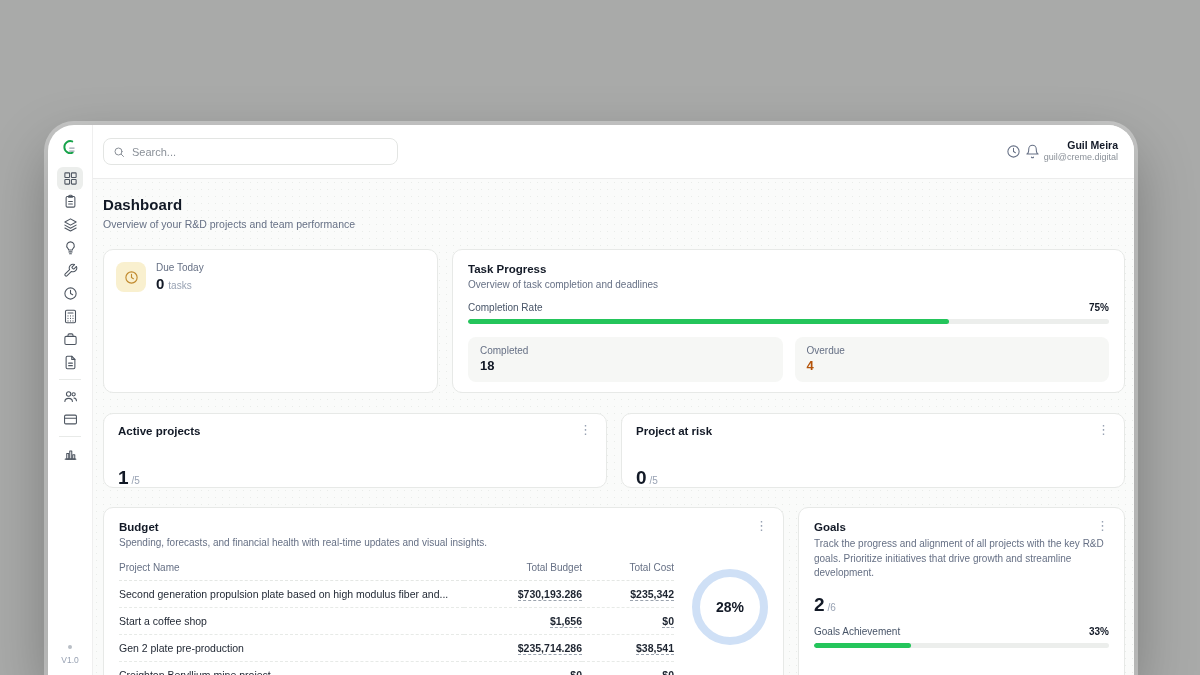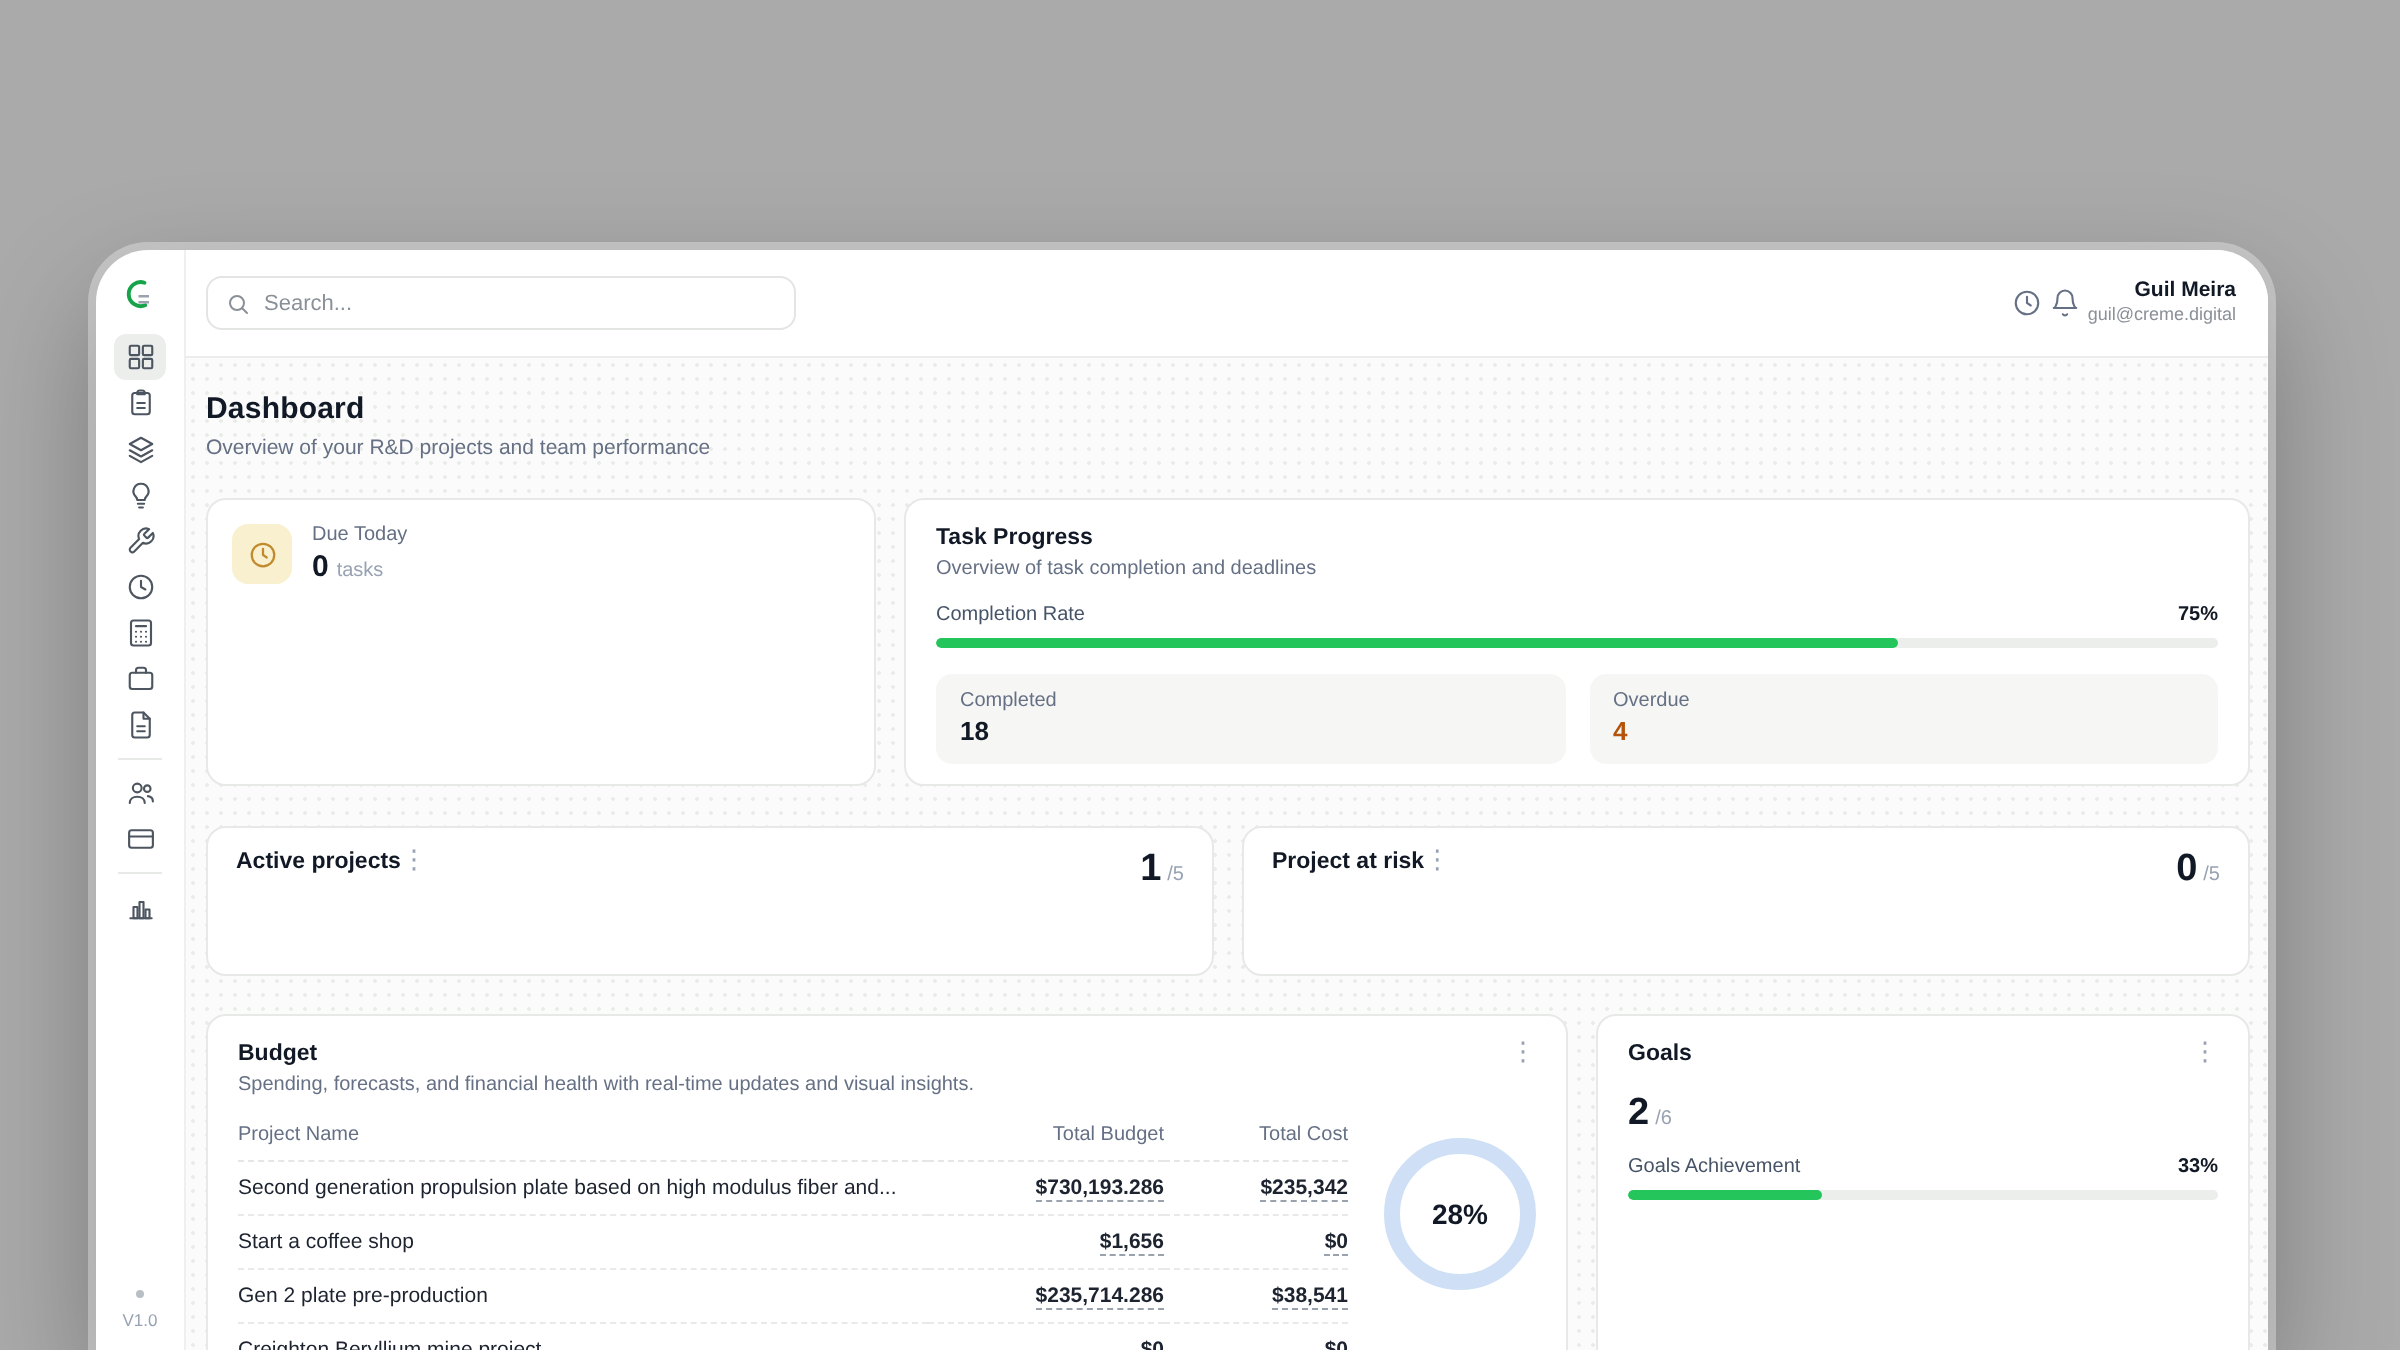--- a/index.html
+++ b/index.html
@@ -80,21 +80,21 @@
   .completion-label { font-size:10px; color:#475467; }
   .completion-pct { font-size:10px; font-weight:700; color:#121926; }
   .bar { height:5px; background:#eceeec; border-radius:3px; margin-top:6px; overflow:hidden; }
   .bar-fill { height:100%; border-radius:3px; background:#24c55b; }
   .stat-row { display:grid; grid-template-columns:1fr 1fr; gap:12px; margin-top:13px; }
   .stat { background:#f6f7f5; border-radius:8px; padding:8px 12px 9px; }
   .stat-label { font-size:10px; color:#667085; }
   .stat-value { font-size:13px; font-weight:700; color:#121926; margin-top:2px; }
   .stat-value.amber { color:#b45309; }
   
-  .kpi-card { height:75px; padding:11px 14px 12px; display:flex; flex-direction:row; justify-content:space-between; }
+  .kpi-card { height:75px; padding:11px 14px 0; display:flex; flex-direction:column; justify-content:space-between; }
   .kpi-head { display:flex; justify-content:space-between; align-items:flex-start; }
   .kebab { color:#98a2b3; font-size:13px; line-height:10px; cursor:pointer; letter-spacing:0; user-select:none; }
   .kpi-value-row { display:flex; align-items:baseline; gap:3px; }
   .kpi-value { font-size:19px; font-weight:700; color:#121926; line-height:1; }
   .kpi-total { font-size:10px; color:#98a2b3; }
   
   .budget-card { height:220px; padding:13px 15px; overflow:hidden; }
   .budget-body { display:flex; gap:18px; margin-top:9px; }
   .budget-table-wrap { flex:1; min-width:0; }
   table { width:100%; border-collapse:collapse; table-layout:fixed; }
@@ -370,20 +370,21 @@
               <span>28%</span>
             </div>
           </div>
         </div>
 
         <div class="card goals-card">
           <div class="kpi-head">
             <span class="card-title">Goals</span>
             <span class="kebab">⋮</span>
           </div>
+          <div class="goals-sub">Track the progress and alignment of all projects with the key R&amp;D goals. Prioritize initiatives that drive growth and streamline development.</div>
           <div class="goals-value-row">
             <span class="goals-value">2</span>
             <span class="kpi-total">/6</span>
           </div>
           <div class="goal-ach-row">
             <span class="completion-label">Goals Achievement</span>
             <span class="completion-pct">33%</span>
           </div>
           <div class="bar">
             <div class="bar-fill" style="width: 33%;"></div>

